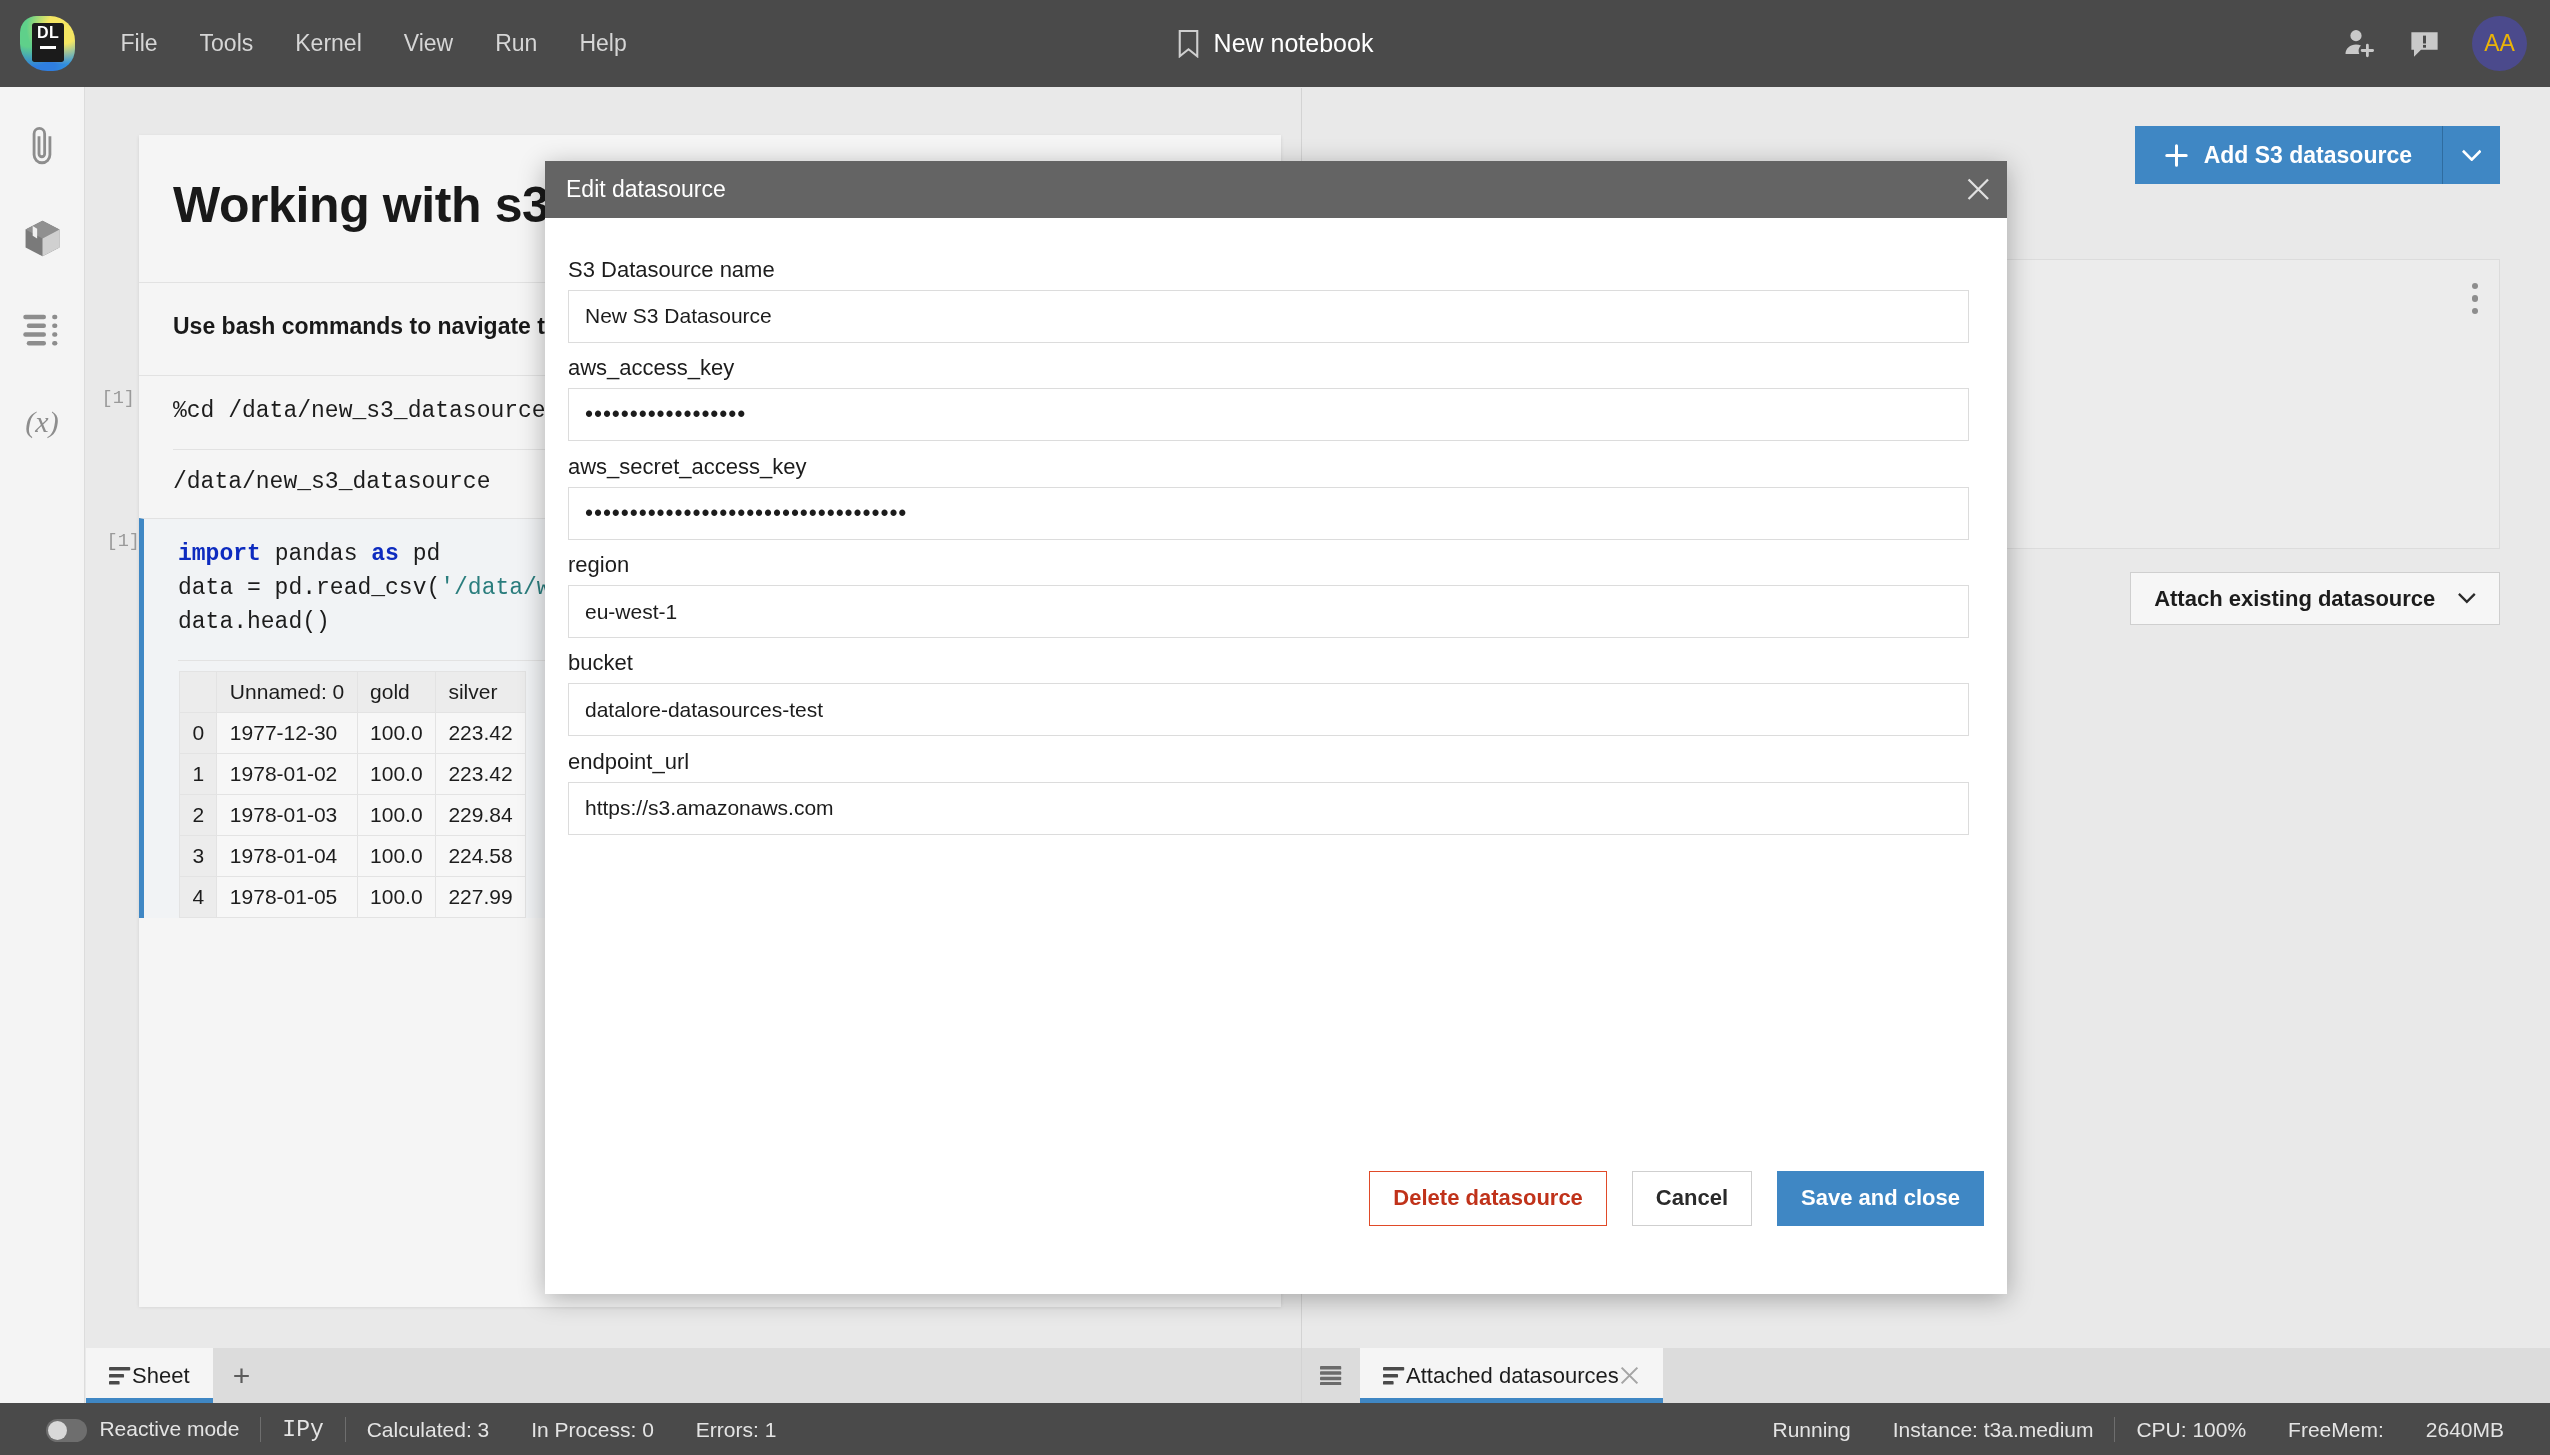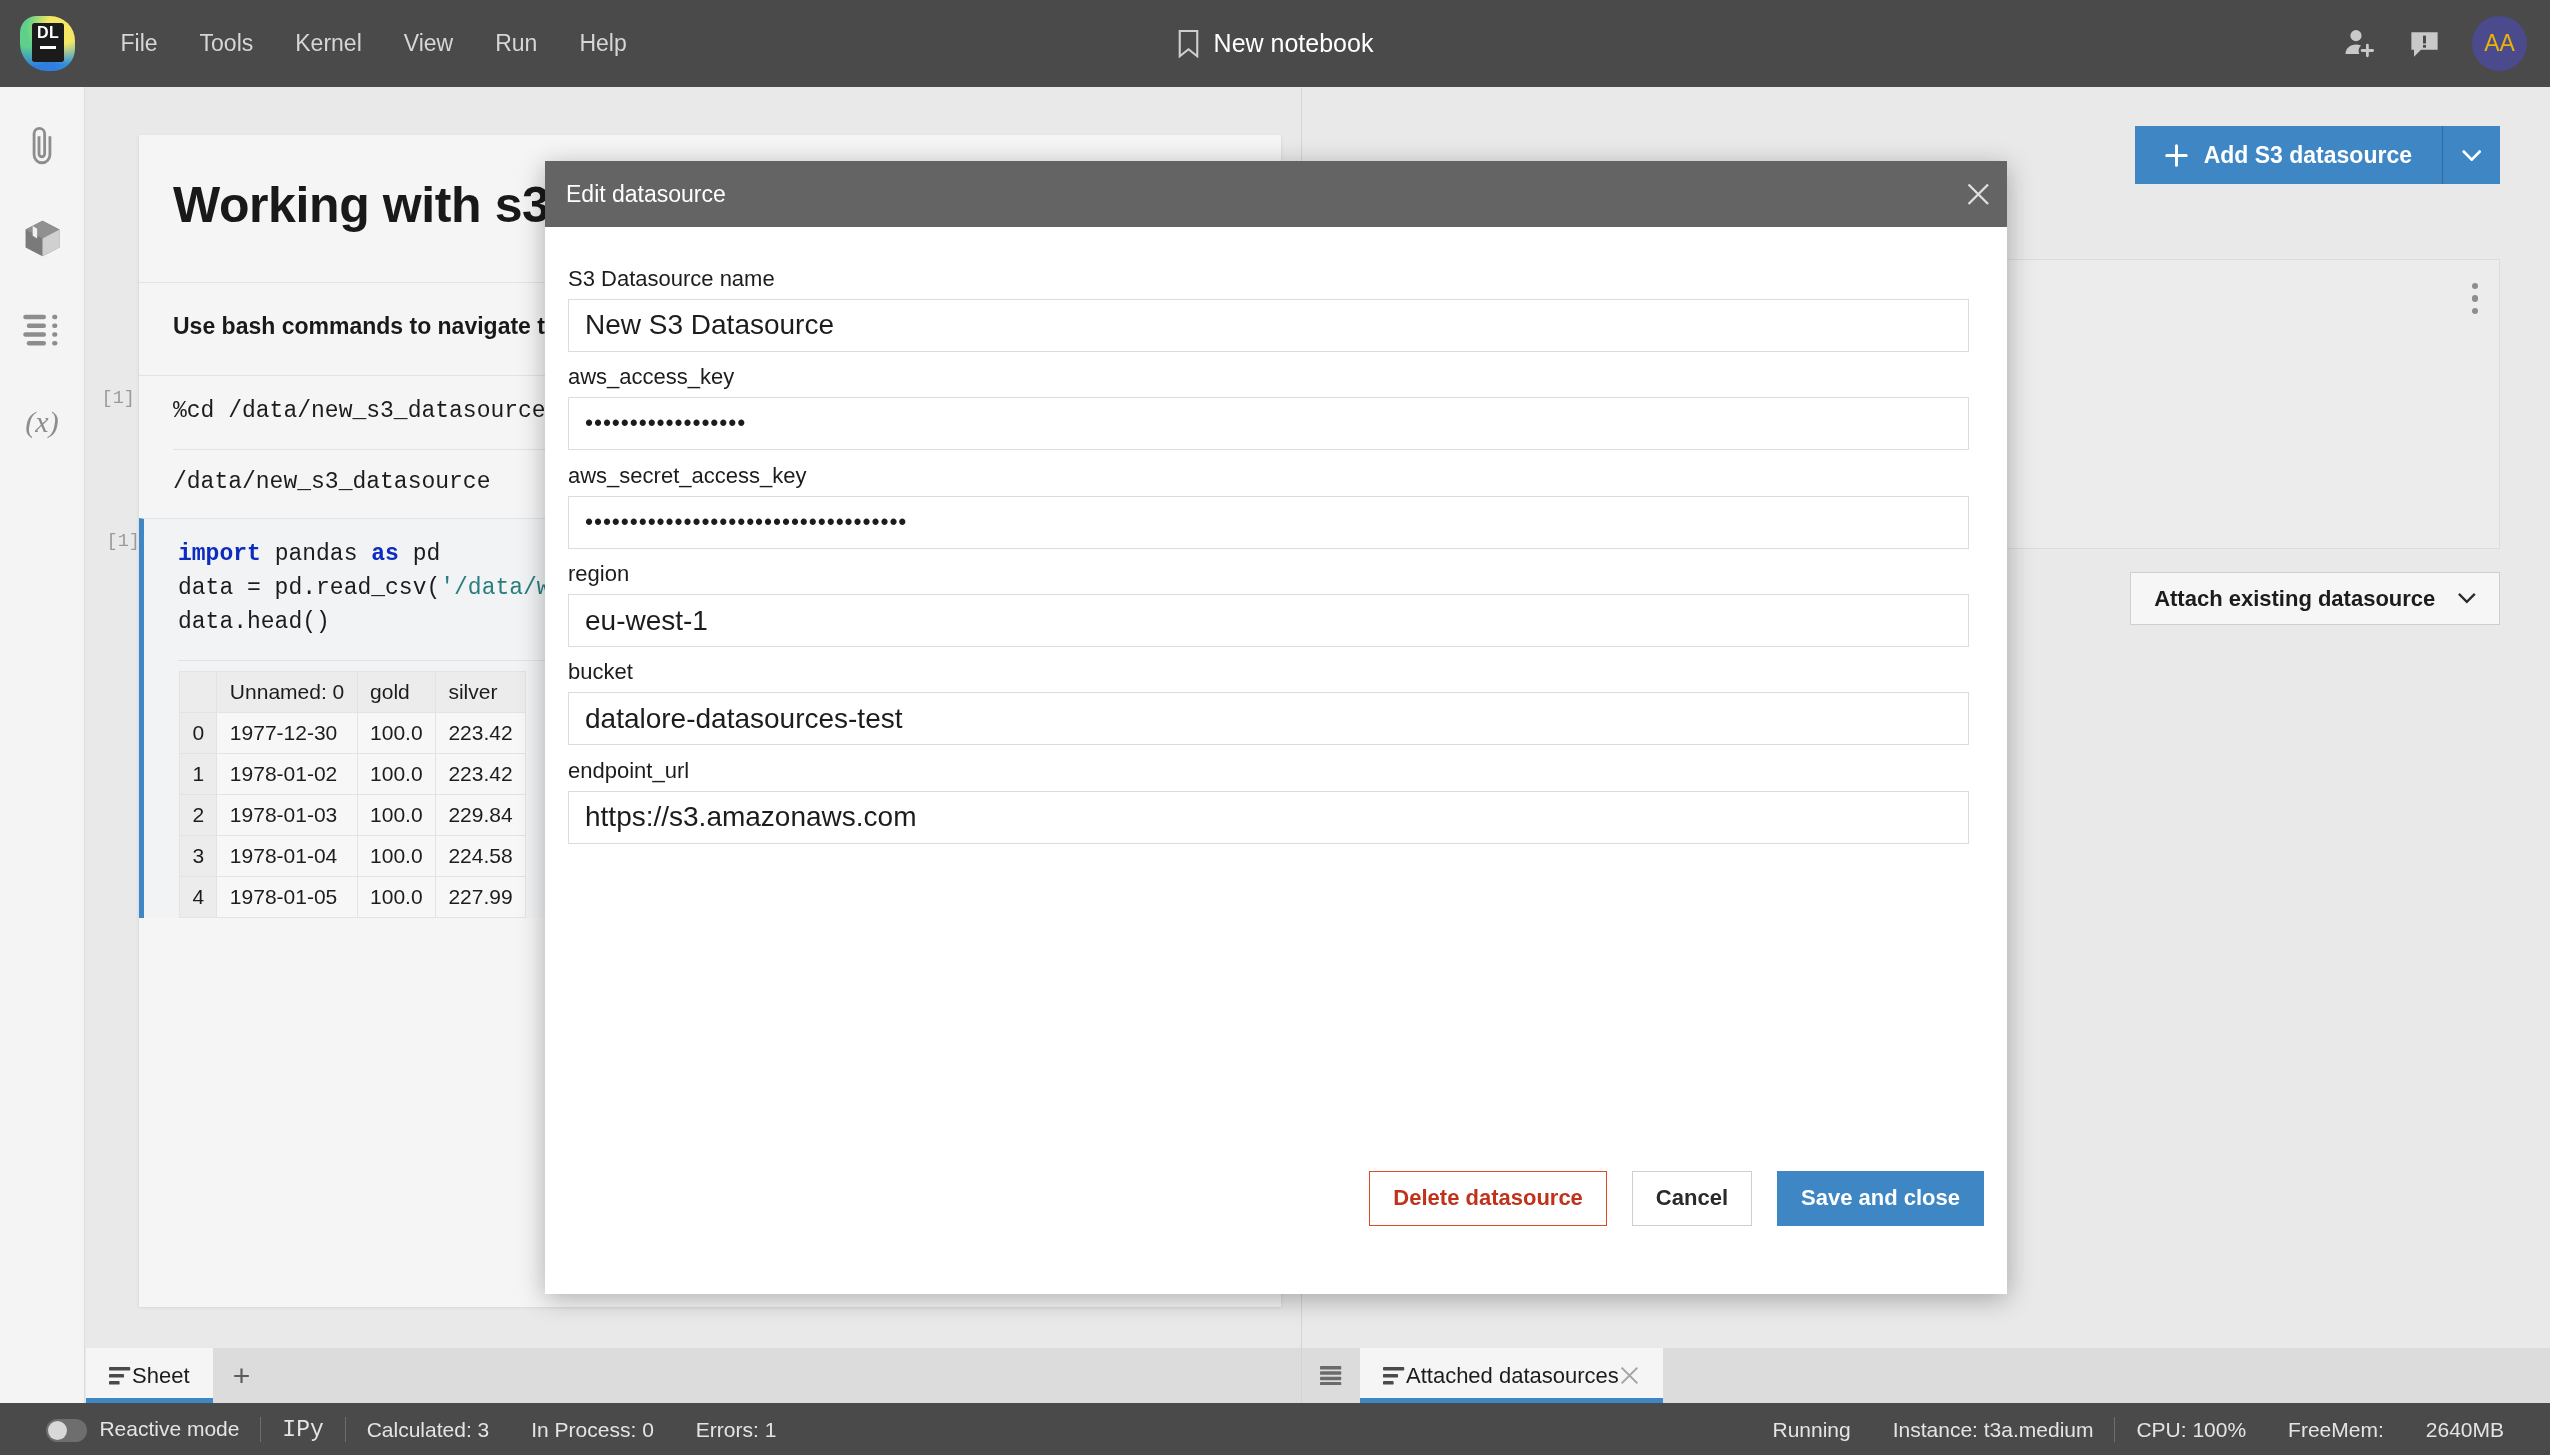--- a/index.html
+++ b/index.html
@@ -159,30 +159,30 @@
   .toggle::after { content: ""; position: absolute; left: 1.8px; top: 1.8px; width: 19.5px; height: 19.5px; border-radius: 50%; background: #d8d8d8; }
   .sb-right { margin-left: auto; display: flex; align-items: center; }
   .ipy { font-family: "Liberation Mono", monospace; font-size: 23px; }
 
   
   .modal {
     position: absolute; left: 545px; top: 161px; width: 1462px; height: 1133px;
     background: #ffffff; box-shadow: 0 5.3px 25px rgba(0,0,0,.30);
   }
   .modal-head {
-    height: 66px; background: #646464; display: flex; align-items: center;
+    height: 57px; background: #646464; display: flex; align-items: center;
     padding: 0 0 0 21px; color: #fff; font-size: 23px; justify-content: space-between;
   }
   .modal-close { width: 57px; height: 57px; display: flex; align-items: center; justify-content: center; }
   .modal-body { padding: 30px 38px 0 23px; }
   .field { margin-bottom: 3.5px; }
   .field-label { font-size: 22px; color: #1c1c1c; padding: 8.9px 0 7px 0; }
   .field-input {
     border: 0.9px solid #dcdcdc; height: 53px; display: flex; align-items: center;
-    padding: 0 16px; font-size: 28px; color: #1c1c1c; background: #fff;
+    padding: 0 16px; font-size: 21px; color: #1c1c1c; background: #fff;
   }
   .dots { letter-spacing: 0.9px; font-size: 23px; line-height: 1; }
   .modal-foot {
     position: absolute; left: 0; right: 0; bottom: 0; height: 142px;
     display: flex; align-items: center; justify-content: flex-end; gap: 25px; padding: 0 23px 50px 0;
   }
   .btn {
     height: 55px; font-size: 22px; font-weight: bold; display: flex;
     align-items: center; justify-content: center; padding: 0 23px; background: #fff;
   }

